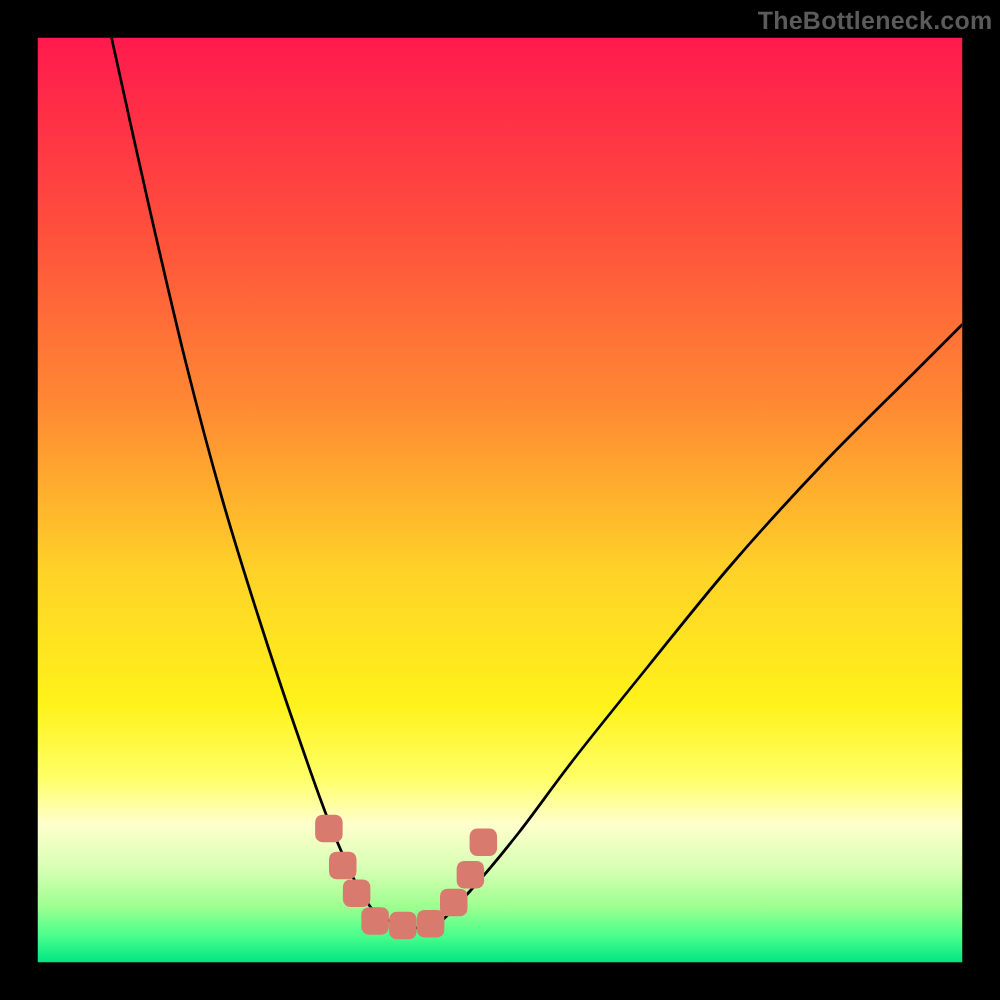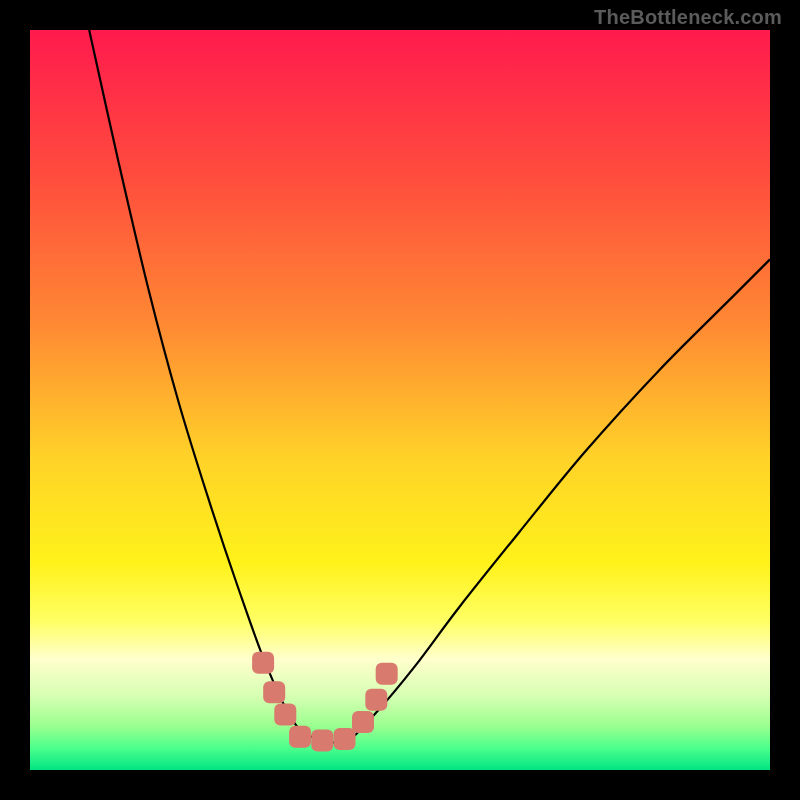--- a/index.html
+++ b/index.html
@@ -15,21 +15,21 @@
     position: absolute;
     top: 0;
     left: 0;
     width: 800px;
     height: 800px;
     background: #000000;
   }
   .watermark {
     position: absolute;
     top: 6px;
-    right: 18px;
+    right: 6px;
     color: #5b5b5b;
     font-size: 20px;
     font-weight: 600;
     letter-spacing: 0.2px;
     z-index: 10;
   }
   svg.plot {
     position: absolute;
     top: 30px;
     left: 30px;

